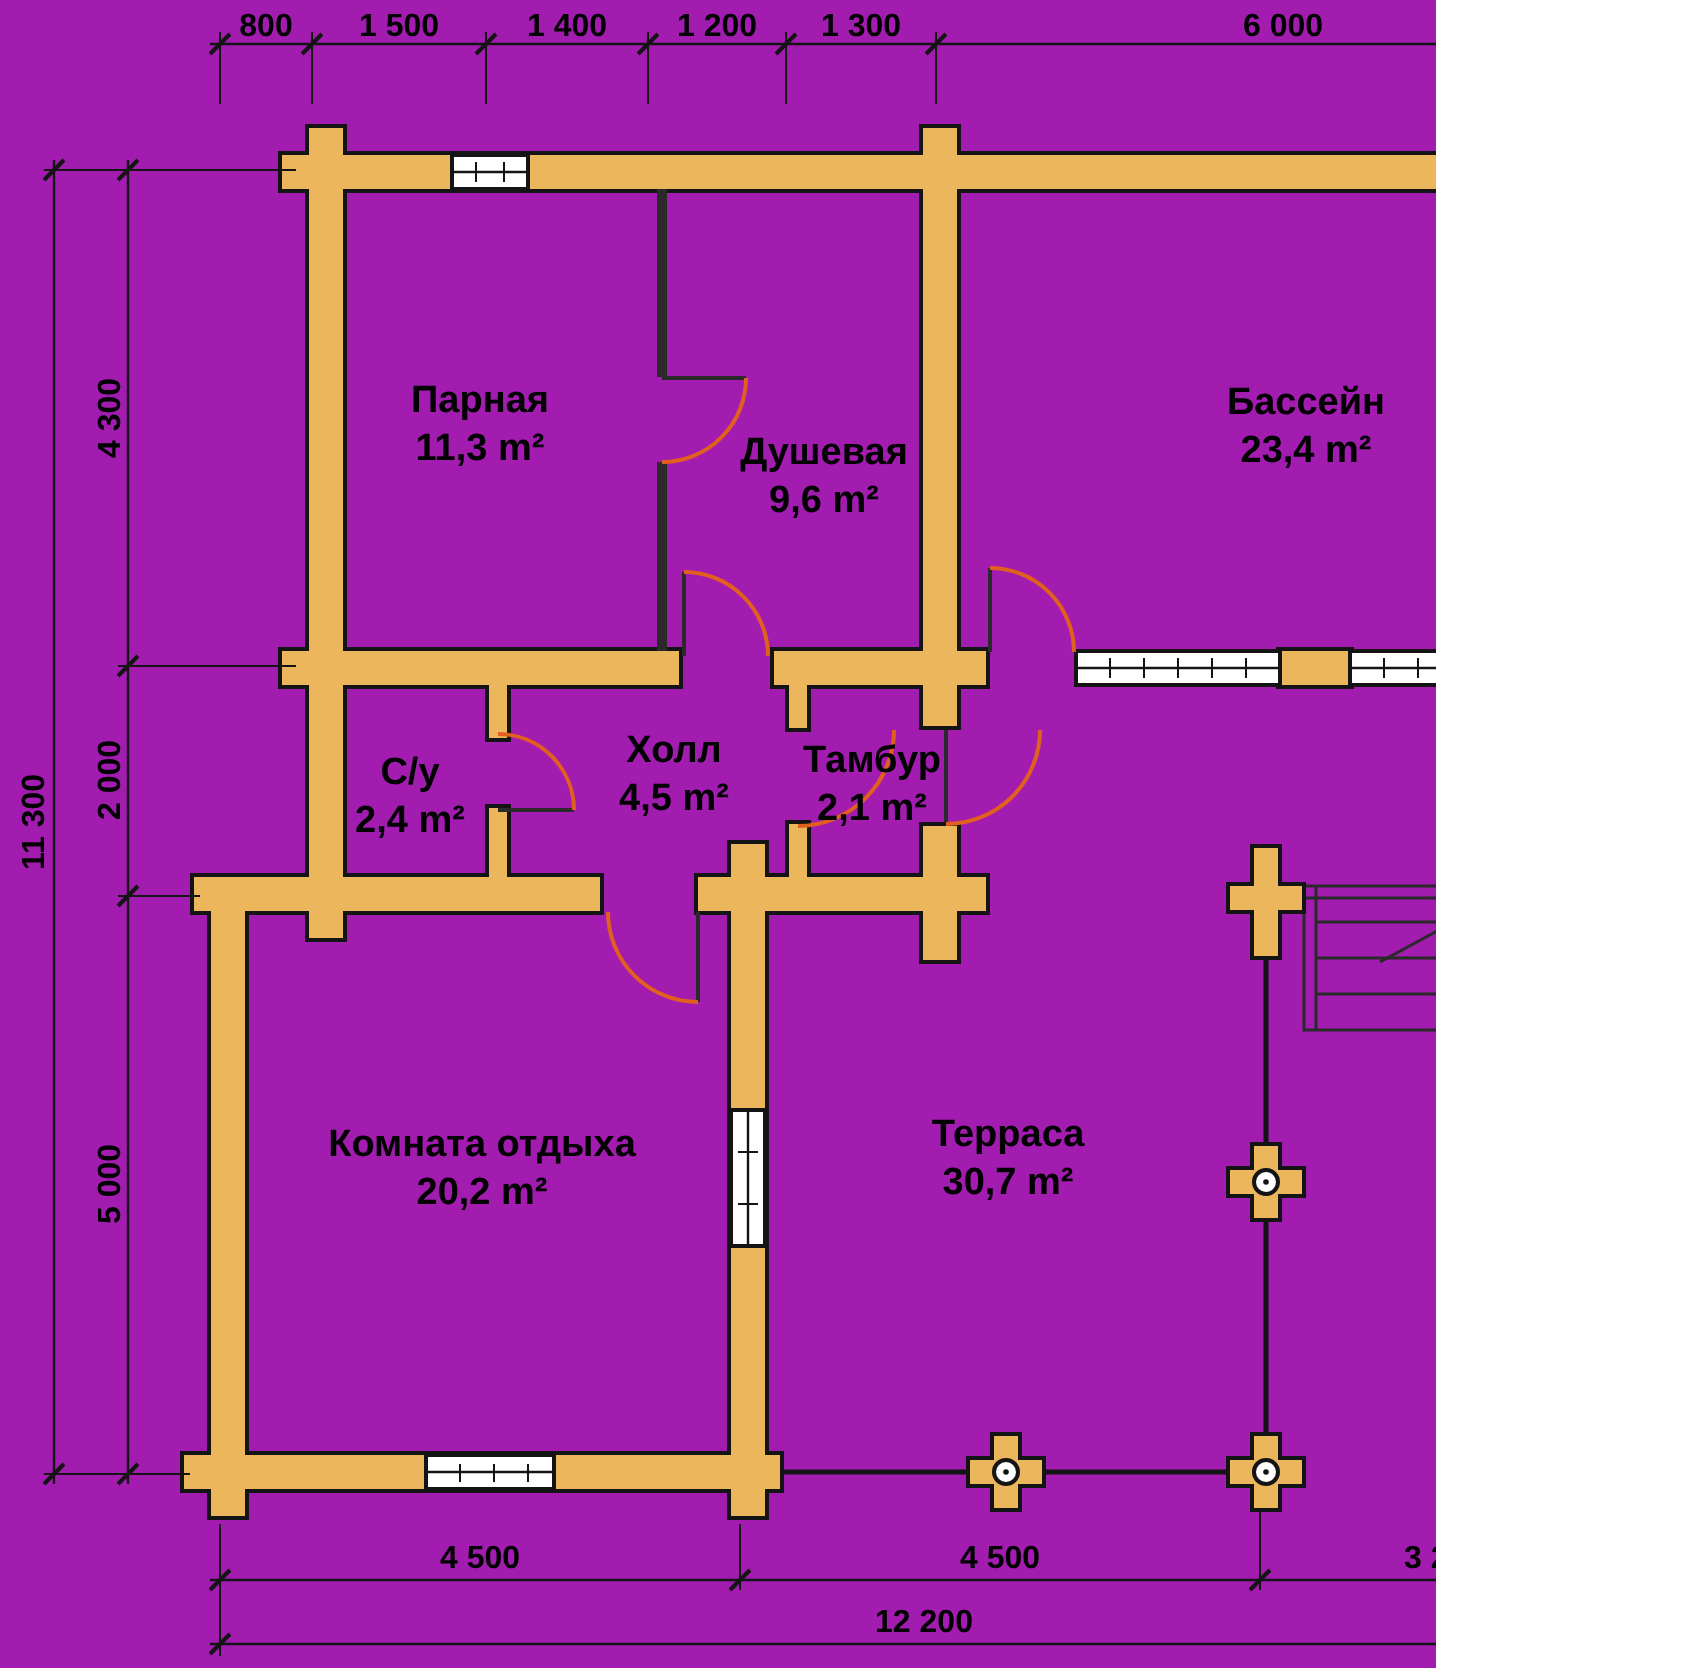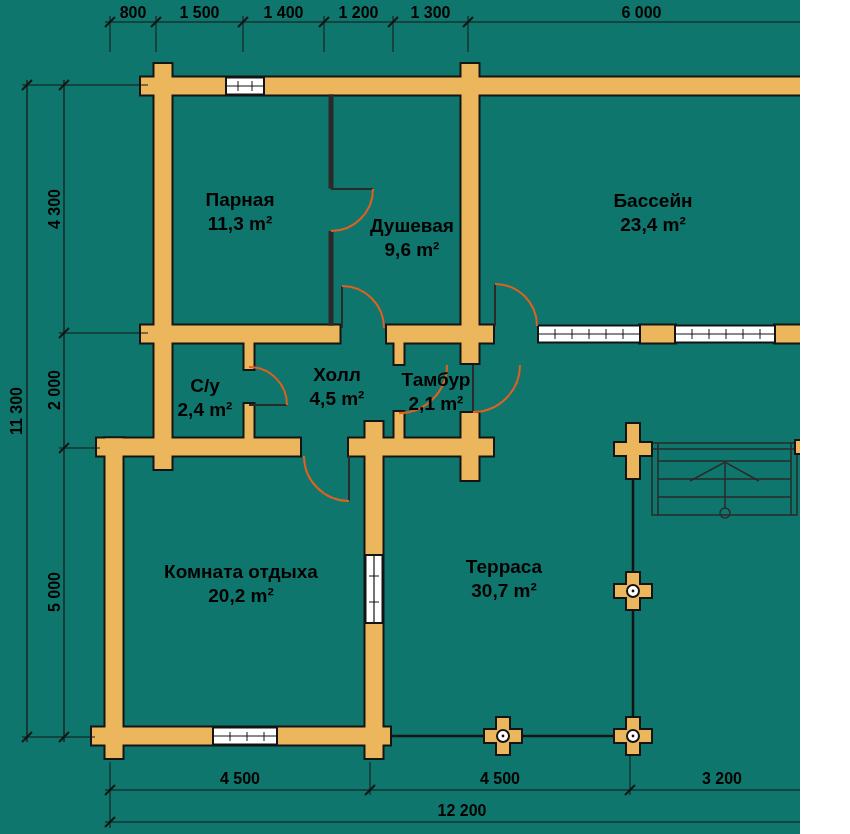--- a/index.html
+++ b/index.html
@@ -1,16 +1,16 @@
 <!DOCTYPE html>
 <html><head>
 <meta charset="utf-8">
 <style>
   html,body{margin:0;padding:0;background:#ffffff;}
-  .stage{position:relative;width:800px;height:834px;background:#0f766e;overflow:hidden;}
+  .stage{position:relative;width:718px;height:834px;background:#a21caf;overflow:hidden;}
   svg{display:block;}
   .room-name, .room-area{
     font-family:"Liberation Sans","DejaVu Sans",sans-serif;
     font-weight:bold;font-size:19px;fill:#000;
   }
   .dim-label{
     font-family:"Liberation Sans","DejaVu Sans",sans-serif;
     font-weight:bold;font-size:16px;fill:#000;
   }
   .thinline{stroke:#141414;stroke-width:1.2;fill:none;}

